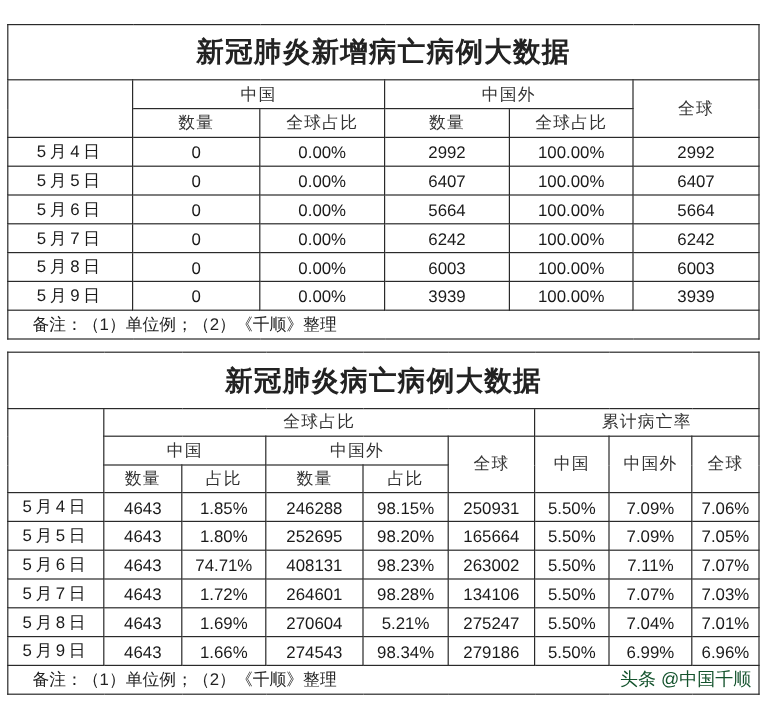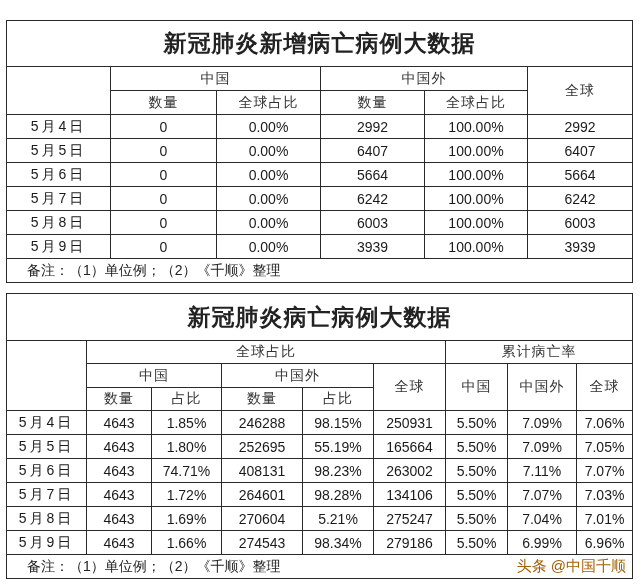--- a/index.html
+++ b/index.html
@@ -4,21 +4,21 @@
 <style>
   html, body { margin:0; padding:0; background:#ffffff; }
   body { width:640px; height:584px; position:relative; overflow:hidden;
          font-family:"Liberation Sans","DejaVu Sans",sans-serif; color:#1a1a1a; }
   table { border-collapse:collapse; position:absolute; left:6px; width:626px; table-layout:fixed; }
   td { border:1.5px solid #2a2a2a; text-align:center; padding:0; font-size:14px; white-space:nowrap; overflow:hidden; }
   .title { font-family:"DejaVu Serif","Liberation Serif",serif; font-size:23px; font-weight:bold; color:#222; letter-spacing:1px; }
   .hdr { font-size:14px; color:#333; letter-spacing:1px; }
   .date { letter-spacing:3px; }
   .note { text-align:left; padding-left:20px; font-size:14px; color:#222; position:relative; }
-  .wm { position:absolute; right:6px; top:2px; color:#a16207; font-size:15px; }
+  .wm { position:absolute; right:6px; top:2px; color:#14532d; font-size:15px; }
   #t1 { top:20px; }
   #t2 { top:293px; }
 </style>
 </head>
 <body>
 
 <table id="t1">
   <colgroup>
     <col style="width:104px">
       <col style="width:106px">
@@ -141,21 +141,21 @@
     <td>250931</td>
     <td>5.50%</td>
     <td>7.09%</td>
     <td>7.06%</td>
   </tr>
   <tr style="height:24px">
     <td class="date">5月5日</td>
     <td>4643</td>
     <td>1.80%</td>
     <td>252695</td>
-    <td>55.19%</td>
+    <td>98.20%</td>
     <td>165664</td>
     <td>5.50%</td>
     <td>7.09%</td>
     <td>7.05%</td>
   </tr>
   <tr style="height:24px">
     <td class="date">5月6日</td>
     <td>4643</td>
     <td>74.71%</td>
     <td>408131</td>

